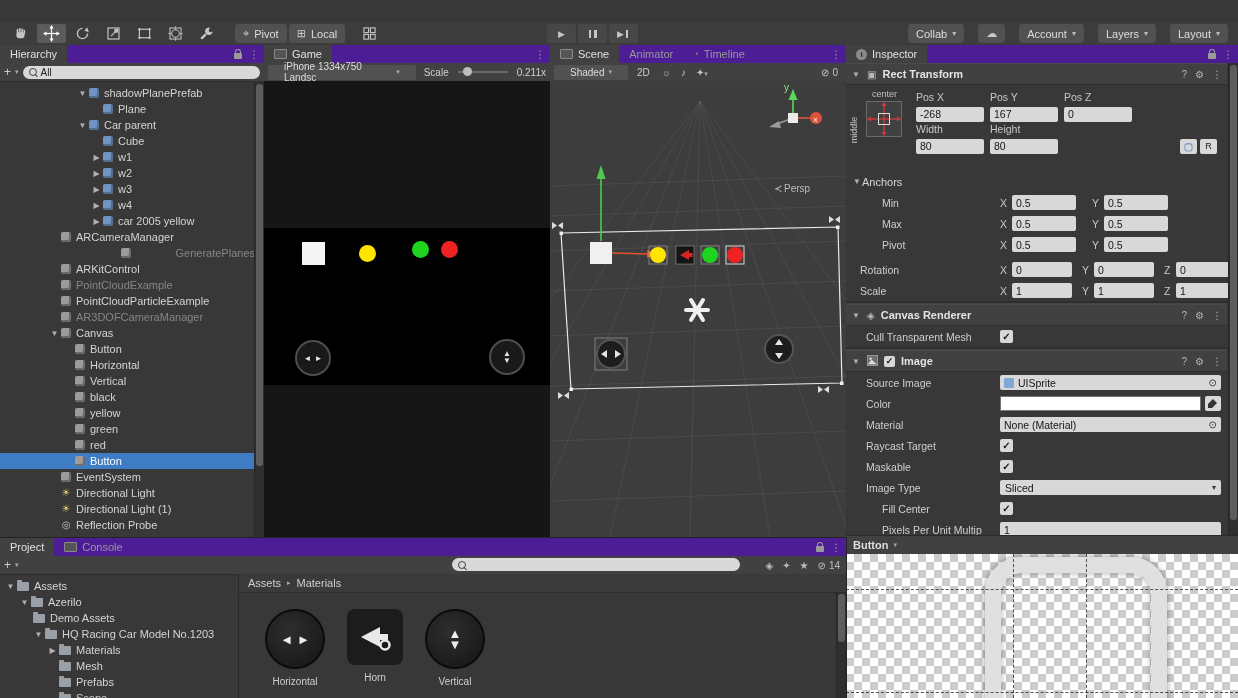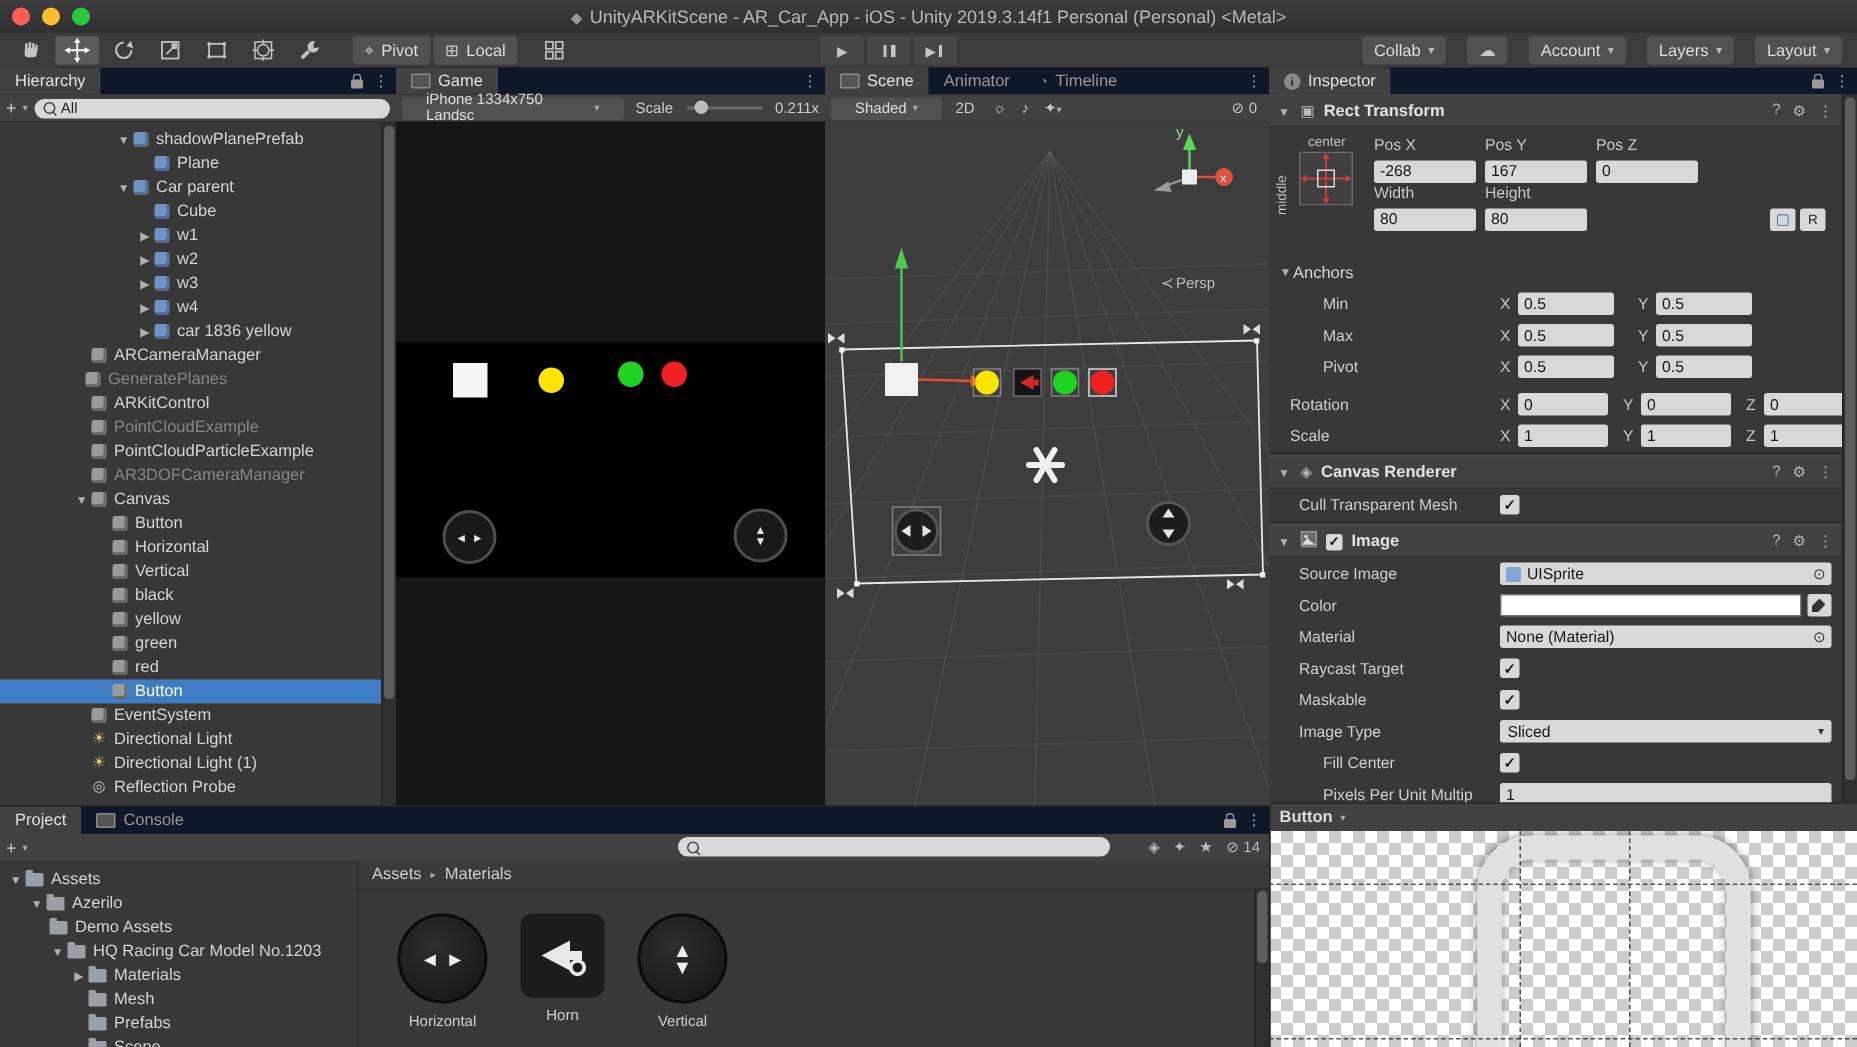--- a/index.html
+++ b/index.html
@@ -22,21 +22,21 @@
   .toolbtn svg{display:block;}
   .tbtn{height:19px;padding:0 8px;background:#515151;border-radius:3px;color:#ddd;display:flex;align-items:center;gap:5px;font-size:11px;}
   .tbtn .car{font-size:8px;color:#bbb;}
   .tico{color:#c9c9c9;font-size:11px;}
   #play-group{position:absolute;left:547px;top:2px;display:flex;gap:2px;}
   .pbtn{width:29px;height:19px;background:#474747;border-radius:2px;display:flex;align-items:center;justify-content:center;color:#c5c5c5;font-size:9px;}
   .pbar{display:inline-block;width:2.5px;height:8px;background:#c5c5c5;margin:0 1.5px;}
   #right-tools{position:absolute;right:10px;top:2px;display:flex;gap:14px;}
 
   
-  .tabbar{height:18px;background:#0f172a;display:flex;align-items:stretch;}
+  .tabbar{height:18px;background:#4c1d95;display:flex;align-items:stretch;}
   .tab{padding:0 10px;display:flex;align-items:center;gap:5px;color:#989898;font-size:11px;}
   .tab.active{background:#414141;color:#e0e0e0;}
   .tabbar-right{margin-left:auto;display:flex;align-items:center;gap:7px;padding-right:5px;}
   .kebab{color:#aaa;font-size:10px;}
   .mini-mon{width:11px;height:8px;border:1px solid #8a8a8a;border-radius:1px;background:#555;}
   .lock{width:8px;height:6px;background:#9a9a9a;border-radius:1px;position:relative;margin-top:3px;}
   .lock::before{content:'';position:absolute;top:-4px;left:1px;width:4px;height:4px;border:1.2px solid #9a9a9a;border-bottom:none;border-radius:3px 3px 0 0;}
   .ptoolbar{height:18px;background:#414141;border-bottom:1px solid #2d2d2d;display:flex;align-items:center;padding:0 4px;gap:4px;}
   .plus{color:#ccc;font-size:12px;}
   .car-sm{font-size:7px;color:#aaa;}
@@ -140,26 +140,20 @@
   .asset-icon.circ .ja{font-size:13px;margin:0 2px;line-height:11px;}
   .asset-icon.col{flex-direction:column;}
   .asset-icon.horn{background:#1c1c1c;border-radius:8px;}
   .asset-label{margin-top:7px;font-size:10px;color:#cfcfcf;}
 </style>
 </head>
 <body>
 
 <div id="root">
 
-  <div id="titlebar" class="abs">
-    <span class="tl" style="background:#ff5f57"></span>
-    <span class="tl" style="background:#febc2e"></span>
-    <span class="tl" style="background:#28c840"></span>
-    <span id="title-text"><span class="unity-glyph">◆</span><span>UnityARKitScene - AR_Car_App - iOS - Unity 2019.3.14f1 Personal (Personal) &lt;Metal&gt;</span></span>
-  </div>
 
   <div id="toolbar" class="abs">
     <div class="toolgrp">
       <span class="toolbtn">
           <svg width="17" height="17" viewBox="0 0 20 20">
             <g fill="#c3c3c3">
               <rect x="5.2" y="8.5" width="9.5" height="7" rx="2.5"></rect>
               <rect x="5.5" y="4.5" width="2" height="6" rx="1"></rect>
               <rect x="8.3" y="3.5" width="2" height="7" rx="1"></rect>
               <rect x="11.1" y="4.2" width="2" height="6.5" rx="1"></rect>
@@ -337,28 +331,28 @@
           <span class="h-label">w3</span>
         </div>
         <div class="h-row" style="padding-left: 90px;">
           <span class="h-arrow">▶</span>
           <span class="h-icon i-prefab"></span>
           <span class="h-label">w4</span>
         </div>
         <div class="h-row" style="padding-left: 90px;">
           <span class="h-arrow">▶</span>
           <span class="h-icon i-prefab"></span>
-          <span class="h-label">car 1836 yellow</span>
+          <span class="h-label">car 2005 yellow</span>
         </div>
         <div class="h-row" style="padding-left: 48px;">
           <span class="h-arrow"></span>
           <span class="h-icon i-cube"></span>
           <span class="h-label">ARCameraManager</span>
         </div>
-        <div class="h-row" style="padding-left: 44px;">
+        <div class="h-row" style="padding-left: 68px; justify-content: space-between;">
           <span class="h-arrow"></span>
           <span class="h-icon i-cube"></span>
           <span class="h-label muted">GeneratePlanes</span>
         </div>
         <div class="h-row" style="padding-left: 48px;">
           <span class="h-arrow"></span>
           <span class="h-icon i-cube"></span>
           <span class="h-label">ARKitControl</span>
         </div>
         <div class="h-row" style="padding-left: 48px;">

